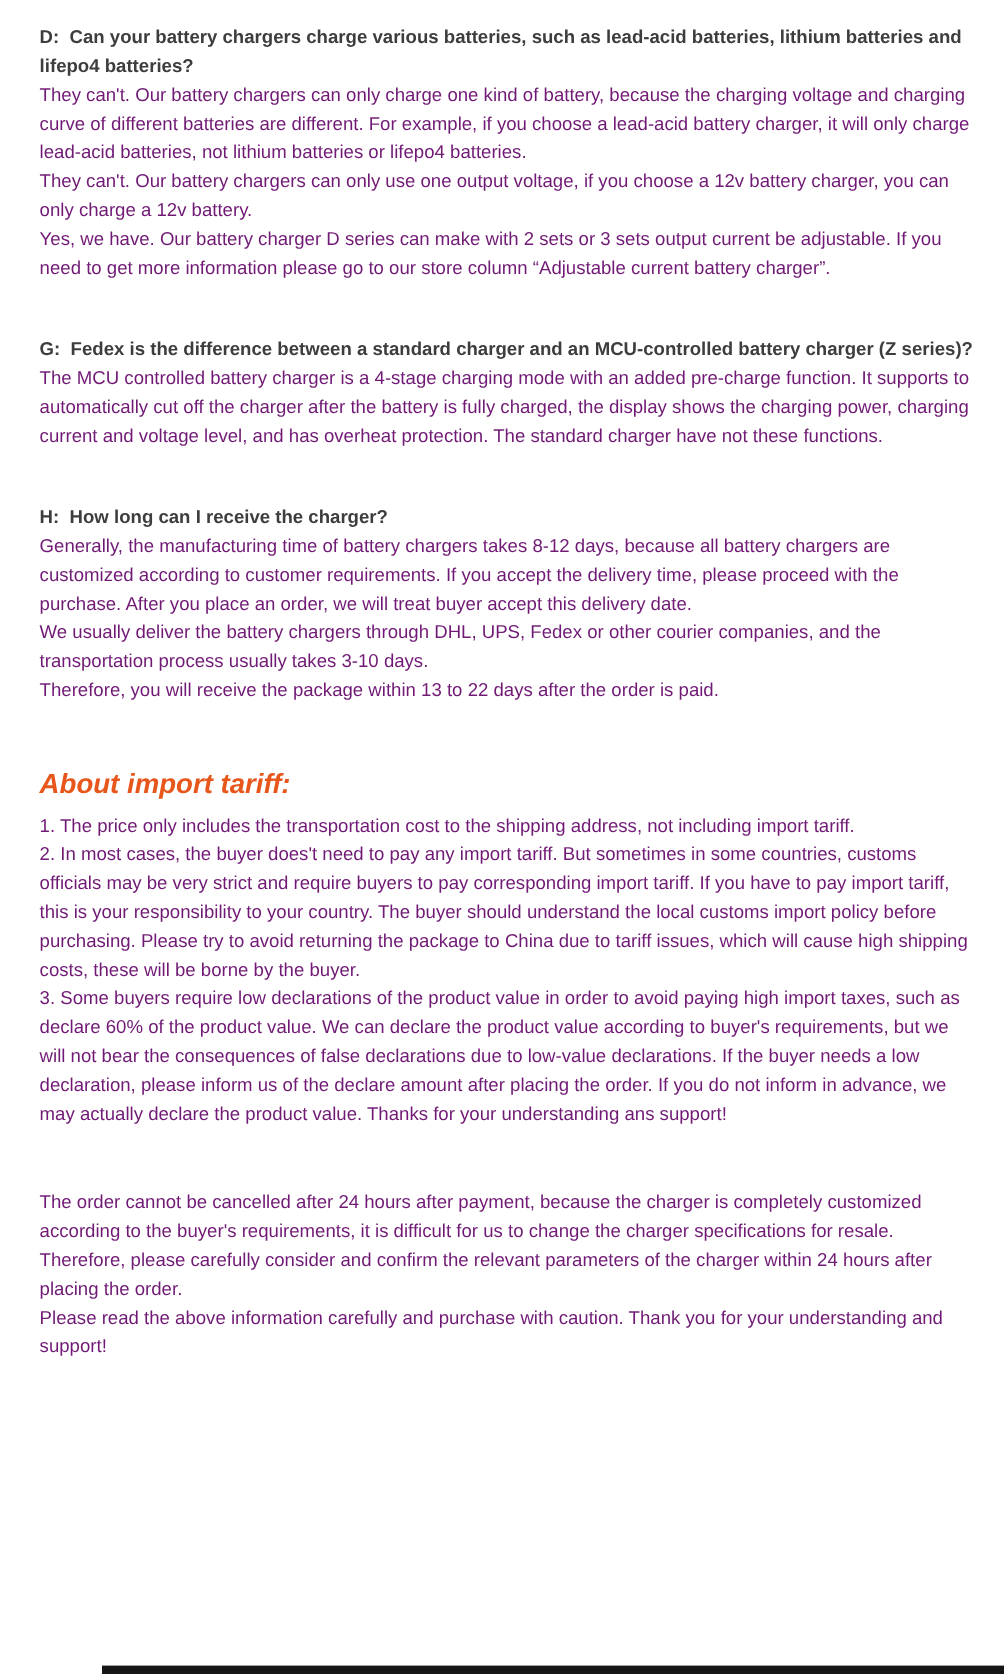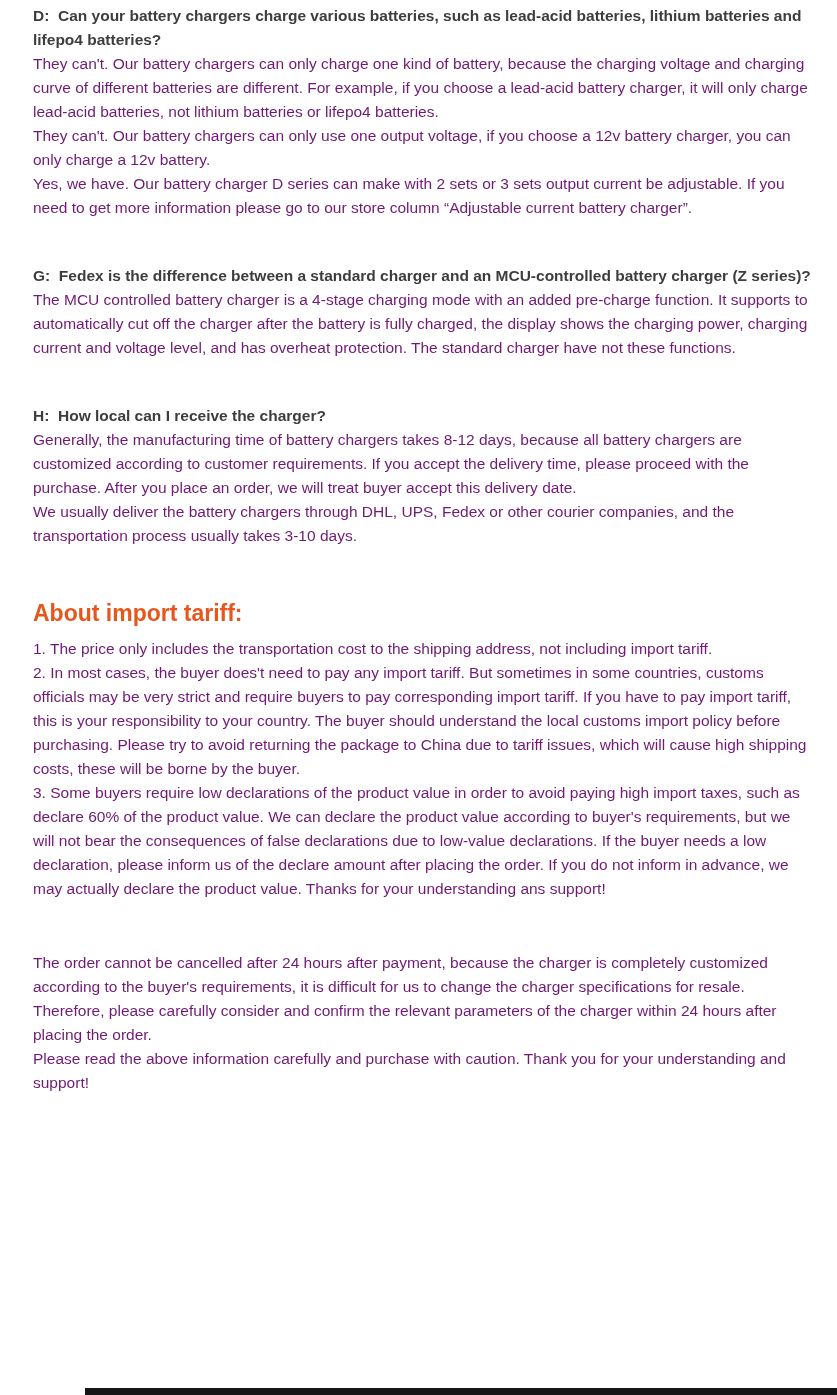--- a/index.html
+++ b/index.html
@@ -5,21 +5,21 @@
   html, body { margin: 0; padding: 0; }
   body {
     width: 837px;
     height: 1395px;
     background: #ffffff;
     font-family: "Liberation Sans", sans-serif;
     position: relative;
     overflow: hidden;
   }
   .content {
-    padding: 4px 26px 0 33px;
+    padding: 20px 26px 0 33px;
     width: 778px;
   }
   .faq-item .q {
     color: #3d3d3d;
     font-weight: 700;
     font-size: 15.5px;
     line-height: 24px;
     margin: 44px 0 0 0;
     white-space: pre-wrap;
   }
@@ -30,20 +30,21 @@
     line-height: 24px;
     margin: 0;
   }
   .section { margin-top: 50px; }
   .section h2 {
     color: #e7561b;
     font-size: 23px;
     line-height: 31px;
     font-weight: 700;
     margin: 0 0 8px 0;
+    font-style: italic;
   }
   .bottom-bar {
     position: absolute;
     left: 85px;
     bottom: 0;
     width: 752px;
     height: 7px;
     background: #161616;
   }
 </style>
@@ -72,24 +73,25 @@
   </div>
 
   <div class="faq-item">
     <div class="q">G:  Fedex is the difference between a standard charger and an MCU-controlled battery charger (Z series)?</div>
     <div class="a">
       <p>The MCU controlled battery charger is a 4-stage charging mode with an added pre-charge function. It supports to automatically cut off the charger after the battery is fully charged, the display shows the charging power, charging current and voltage level, and has overheat protection. The standard charger have not these functions.</p>
     </div>
   </div>
 
   <div class="faq-item">
-    <div class="q">H:  How local can I receive the charger?</div>
+    <div class="q">H:  How long can I receive the charger?</div>
     <div class="a">
       <p>Generally, the manufacturing time of battery chargers takes 8-12 days, because all battery chargers are customized according to customer requirements. If you accept the delivery time, please proceed with the purchase. After you place an order, we will treat buyer accept this delivery date.</p>
       <p>We usually deliver the battery chargers through DHL, UPS, Fedex or other courier companies, and the transportation process usually takes 3-10 days.</p>
+      <p>Therefore, you will receive the package within 13 to 22 days after the order is paid.</p>
     </div>
   </div>
 
   <div class="section">
     <h2>About import tariff:</h2>
     <p>1. The price only includes the transportation cost to the shipping address, not including import tariff.</p>
     <p>2. In most cases, the buyer does't need to pay any import tariff. But sometimes in some countries, customs officials may be very strict and require buyers to pay corresponding import tariff. If you have to pay import tariff, this is your responsibility to your country. The buyer should understand the local customs import policy before purchasing. Please try to avoid returning the package to China due to tariff issues, which will cause high shipping costs, these will be borne by the buyer.</p>
     <p>3. Some buyers require low declarations of the product value in order to avoid paying high import taxes, such as declare 60% of the product value. We can declare the product value according to buyer's requirements, but we will not bear the consequences of false declarations due to low-value declarations. If the buyer needs a low declaration, please inform us of the declare amount after placing the order. If you do not inform in advance, we may actually declare the product value. Thanks for your understanding ans support!</p>
   </div>
 

